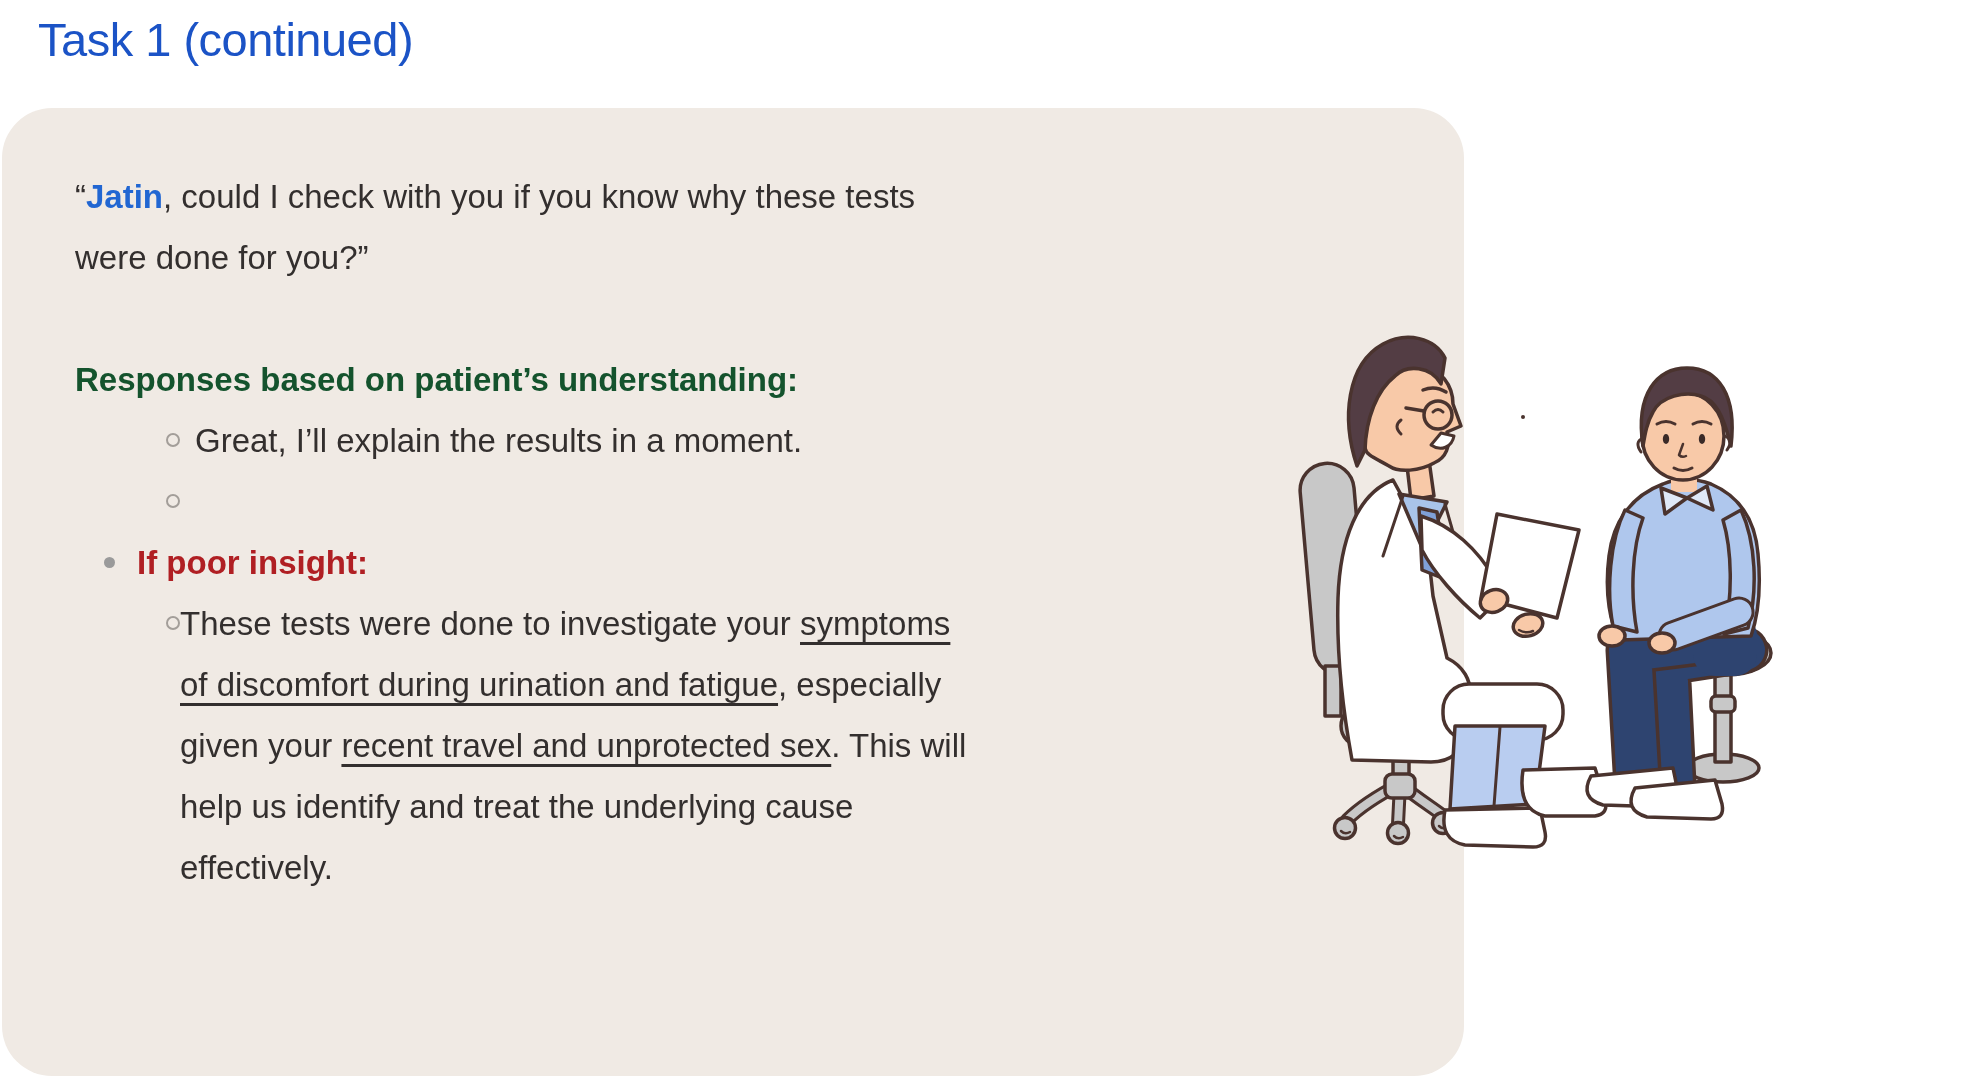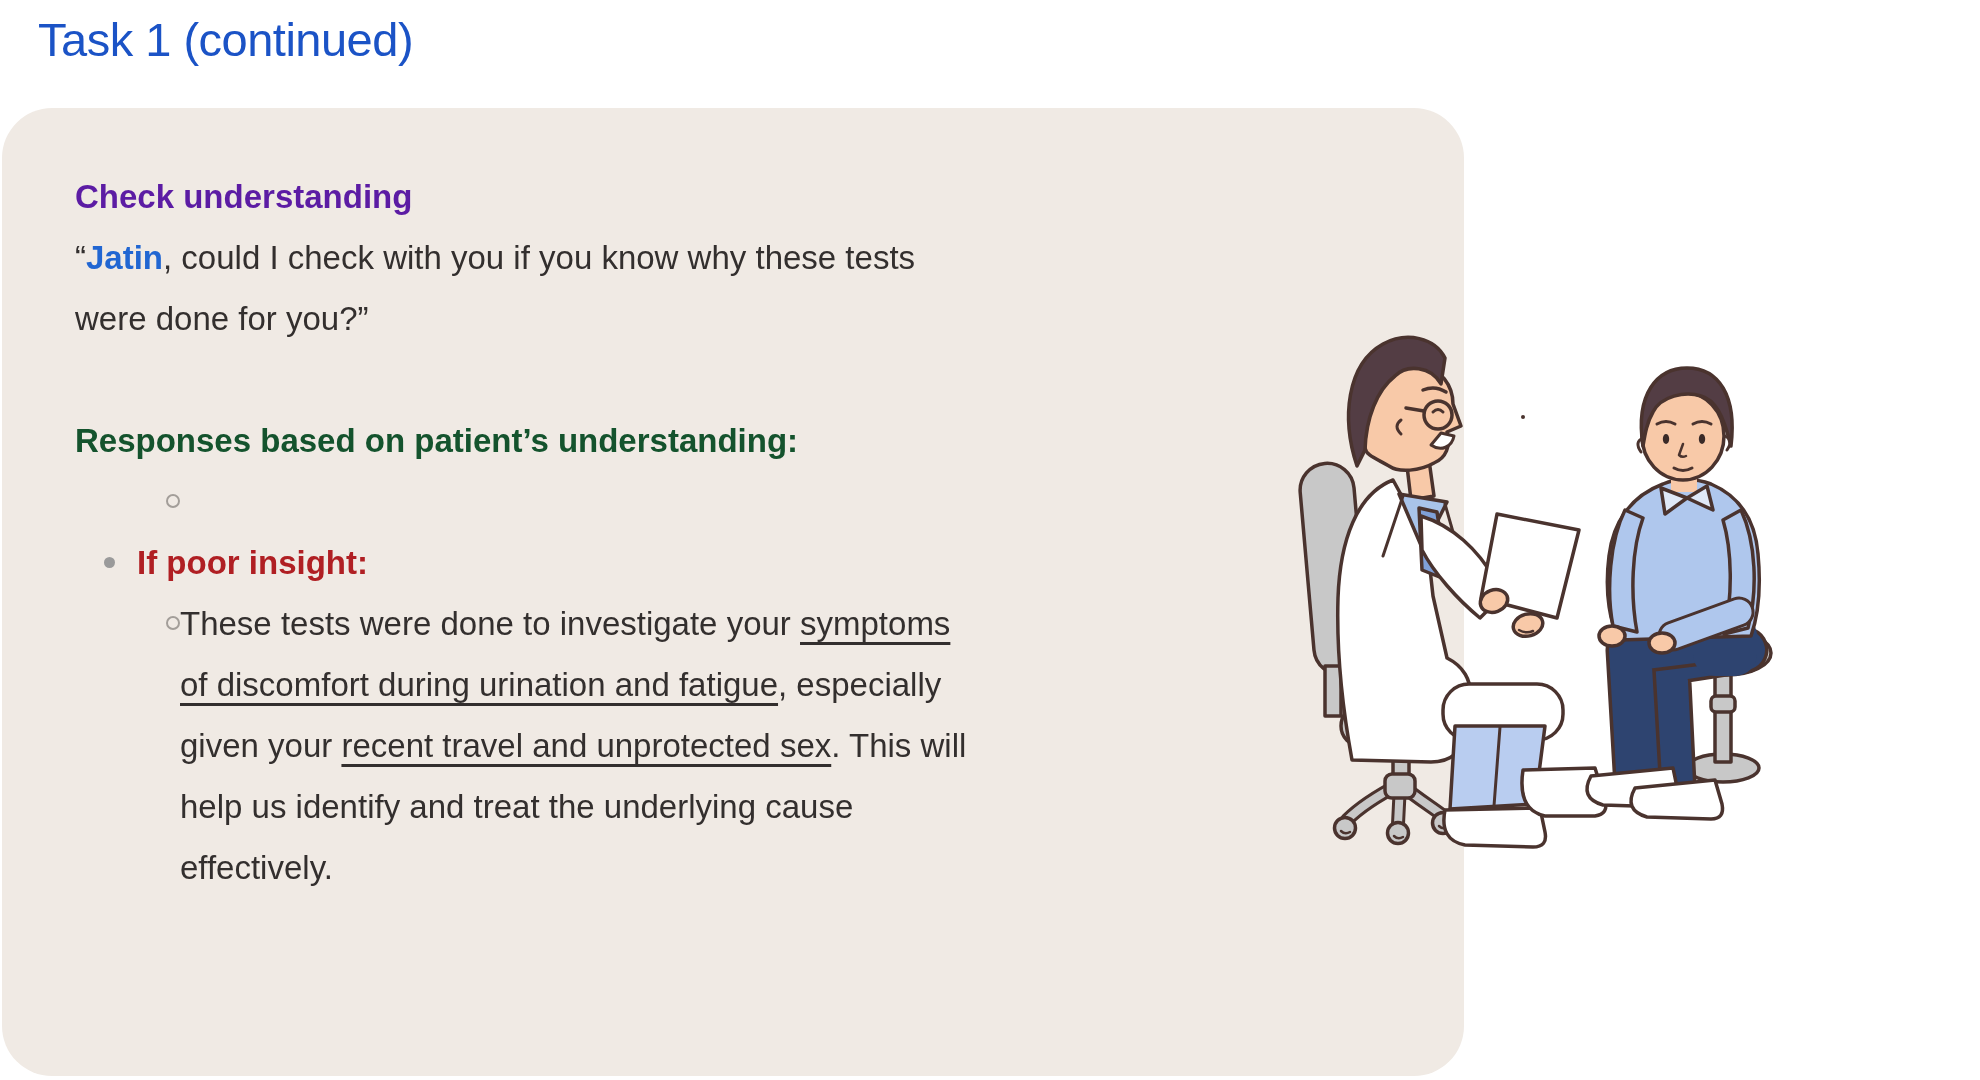--- a/index.html
+++ b/index.html
@@ -48,29 +48,32 @@
   .illus{position:absolute;left:1295px;top:298px;width:505px;height:570px;}
 </style>
 </head>
 <body>
 
 <h1 class="page-title">Task 1 (continued)</h1>
 
 <div class="card">
   <div class="content">
 
-    <div class="row heading-purple">Check understanding</div>
 
     <div class="row quote"><span>“</span><span class="name-blue">Jatin</span><span>, could I check with you if you know why these tests were done for you?”</span></div>
 
     <div class="spacer"></div>
 
     <div class="row heading-black">Responses based on patient’s understanding:</div>
 
 
+    <div class="li">
+      <span class="circ"></span>
+      <span class="l2-text">Great, I’ll explain the results in a moment.</span>
+    </div>
 
     <div class="li">
       <span class="circ"></span>
       <span class="l2-text"></span>
     </div>
 
     <div class="li">
       <span class="dot"></span>
       <span class="l1-label red">If poor insight:</span>
     </div>

